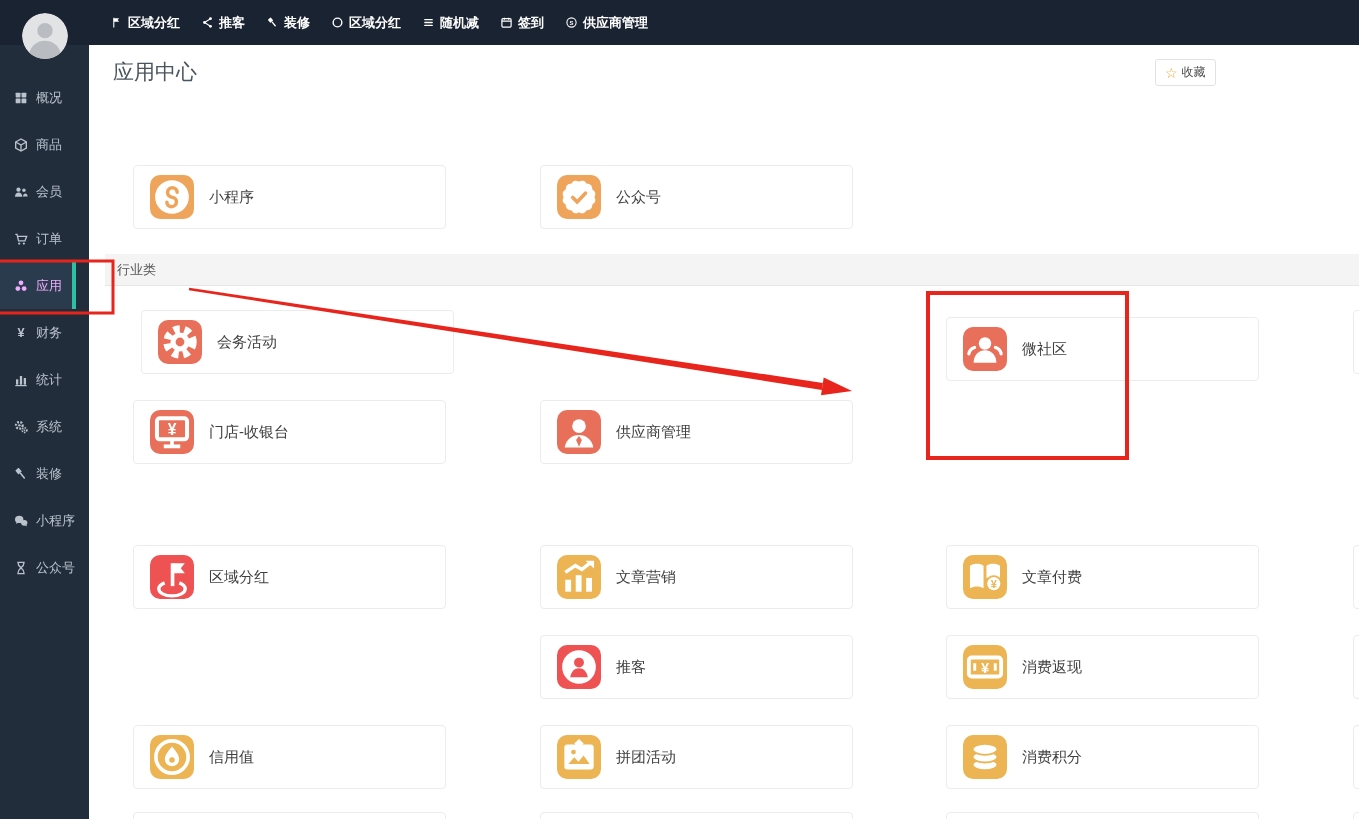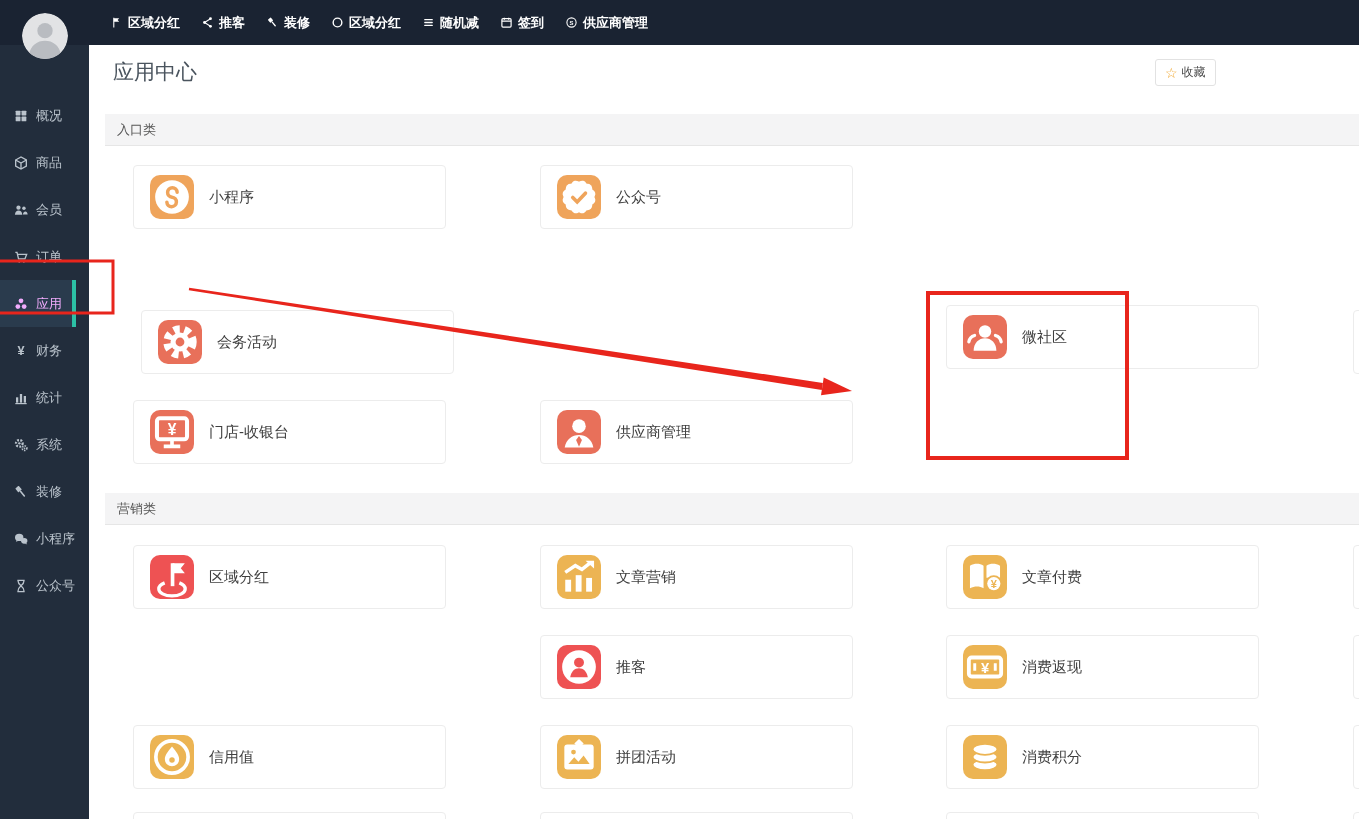--- a/index.html
+++ b/index.html
@@ -13,21 +13,21 @@
     position:absolute;left:0;top:0;width:1359px;height:45px;background:#1a2332;
     display:flex;align-items:center;gap:21px;padding-left:110px;box-sizing:border-box;z-index:2;
   }
   .topbar-item{display:flex;align-items:center;gap:5px;color:#ffffff;font-size:13px;font-weight:bold;cursor:pointer;white-space:nowrap;}
   .topbar-item .ico{width:13px;height:13px;color:#fff;flex:0 0 auto;}
   .ico svg{width:100%;height:100%;display:block;}
   
   .sidebar{position:absolute;left:0;top:45px;width:89px;height:774px;background:#222d3c;z-index:3;}
   .avatar{position:absolute;left:22px;top:13px;width:46px;height:46px;border-radius:50%;overflow:hidden;z-index:4;cursor:pointer;}
   .avatar svg{width:100%;height:100%;display:block;}
-  .menu{position:absolute;left:0;top:47px;width:76px;}
+  .menu{position:absolute;left:0;top:29px;width:76px;}
   .menu-item{height:47px;display:flex;align-items:center;gap:7px;padding-left:13px;box-sizing:border-box;
     color:#bac3cc;font-size:13px;cursor:pointer;}
   .menu-item .ico{width:16px;height:16px;color:inherit;flex:0 0 auto;}
   .menu-item.active{background:#2a3b4d;color:#f0abfc;border-right:4px solid #2cc1a5;}
   
   .content{position:absolute;left:89px;top:45px;width:1270px;height:774px;background:#fff;}
   .page-title{position:absolute;left:24px;top:13px;font-size:21px;color:#4a545e;}
   .fav-btn{position:absolute;left:1066px;top:14px;height:27px;padding:0 9px;background:#fff;
     border:1px solid #e2e2e2;border-radius:3px;display:flex;align-items:center;gap:4px;
     font-size:12px;color:#4a4a4a;cursor:pointer;box-sizing:border-box;}
@@ -251,21 +251,20 @@
     <path d="M3.6 21.6c1-4.7 4.4-7.1 8.4-7.1s7.4 2.4 8.4 7.1a12 12 0 0 1-16.8 0z" fill="#b9bcc1"></path>
   </svg>
 </div>
 
 <div class="content" id="content">
   <div class="page-title">应用中心</div>
   <div class="fav-btn">
     <span class="fav-star">☆</span>
     <span>收藏</span>
   </div>
-<div class="section-bar" style="top: 69px;">入口类</div>
     <div class="card" style="left: 44px; top: 120px;">
       <span class="app-icon" style="background: rgb(239, 164, 91);">
         <svg viewBox="0 0 24 24">
           <circle cx="12" cy="12" r="9.2" fill="#fff"></circle>
           <path d="M9.2 14.8a2.6 2.6 0 1 0 2.8-2.7 2.6 2.6 0 1 1 2.8-2.7" fill="none" stroke="#efa45b" stroke-width="1.9" stroke-linecap="round"></path>
         </svg>
       </span>
       <span class="app-label">小程序</span>
     </div>
     <div class="card" style="left: 451px; top: 120px;">
@@ -274,31 +273,32 @@
           <g fill="#fff">
             <rect x="4.8" y="4.8" width="14.4" height="14.4" rx="2.5"></rect>
             <rect x="4.8" y="4.8" width="14.4" height="14.4" rx="2.5" transform="rotate(30 12 12)"></rect>
             <rect x="4.8" y="4.8" width="14.4" height="14.4" rx="2.5" transform="rotate(60 12 12)"></rect>
           </g>
           <path d="M8.6 12.3l2.4 2.4 4.5-4.8" fill="none" stroke="#efa45b" stroke-width="2" stroke-linecap="round"></path>
         </svg>
       </span>
       <span class="app-label">公众号</span>
     </div>
+    <div class="section-bar" style="top: 209px;">行业类</div>
     <div class="card" style="left: 52px; top: 265px;">
       <span class="app-icon" style="background: rgb(232, 112, 90);">
         <svg viewBox="0 0 24 24">
           <circle cx="12" cy="12" r="6.8" fill="none" stroke="#fff" stroke-width="4.6" stroke-dasharray="3.2 2.5"></circle>
           <circle cx="12" cy="12" r="5.2" fill="#fff"></circle>
           <circle cx="12" cy="12" r="2.4" fill="#e8705a"></circle>
         </svg>
       </span>
       <span class="app-label">会务活动</span>
     </div>
-    <div class="card" style="left: 857px; top: 260px;">
+    <div class="card" style="left: 857px; top: 272px;">
       <span class="app-icon" style="background: rgb(232, 112, 90);">
         <svg viewBox="0 0 24 24">
           <circle cx="12" cy="9" r="3.4" fill="#fff"></circle>
           <path d="M5.8 19.5c0-4.2 2.8-6.8 6.2-6.8s6.2 2.6 6.2 6.8z" fill="#fff"></path>
           <path d="M6.3 11.2c-1.7.5-2.8 1.7-3.1 3.4M17.7 11.2c1.7.5 2.8 1.7 3.1 3.4" stroke="#fff" stroke-width="1.8" fill="none" stroke-linecap="round"></path>
         </svg>
       </span>
       <span class="app-label">微社区</span>
     </div>
     <div class="card" style="left: 1264px; top: 265px;"></div>
@@ -315,21 +315,20 @@
     <div class="card" style="left: 451px; top: 355px;">
       <span class="app-icon" style="background: rgb(232, 112, 90);">
         <svg viewBox="0 0 24 24">
           <circle cx="12" cy="8.8" r="3.7" fill="#fff"></circle>
           <path d="M4.2 20.5c.8-4.4 4-6.8 7.8-6.8s7 2.4 7.8 6.8z" fill="#fff"></path>
           <path d="M12 14.2l-1.6 2.1 1.6 3.7 1.6-3.7z" fill="#e8705a"></path>
         </svg>
       </span>
       <span class="app-label">供应商管理</span>
     </div>
-    <div class="section-bar" style="top: 448px;">营销类</div>
     <div class="card" style="left: 44px; top: 500px;">
       <span class="app-icon" style="background: rgb(238, 82, 83);">
         <svg viewBox="0 0 24 24">
           <path d="M12.3 4.5v12.5" stroke="#fff" stroke-width="2"></path>
           <path d="M12.3 4.5H19l-2.2 2.7L19 9.9h-6.7z" fill="#fff"></path>
           <path d="M8 15.2c-2 .8-3.2 2-3.2 3.3 0 2.1 3.2 3.8 7.2 3.8s7.2-1.7 7.2-3.8c0-1.3-1.2-2.5-3.2-3.3" fill="none" stroke="#fff" stroke-width="1.8"></path>
         </svg>
       </span>
       <span class="app-label">区域分红</span>
     </div>

